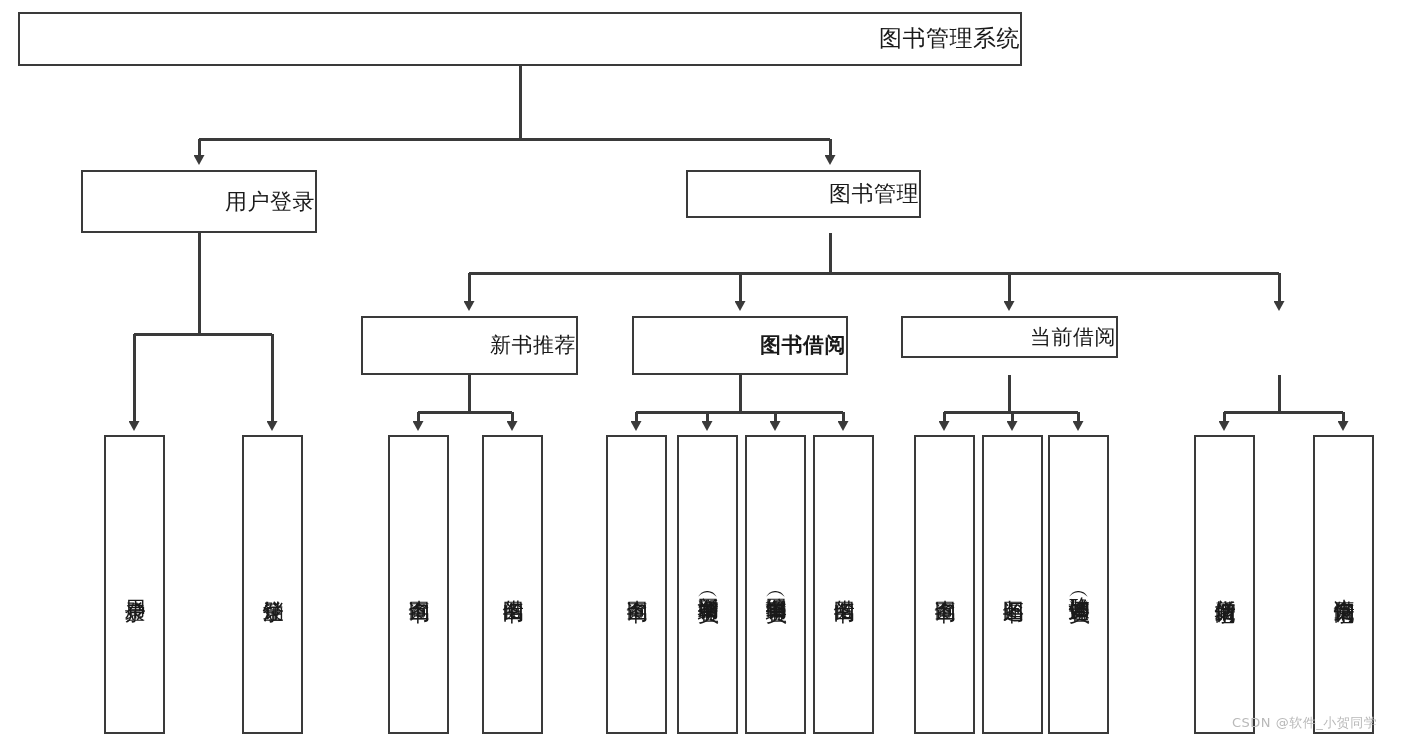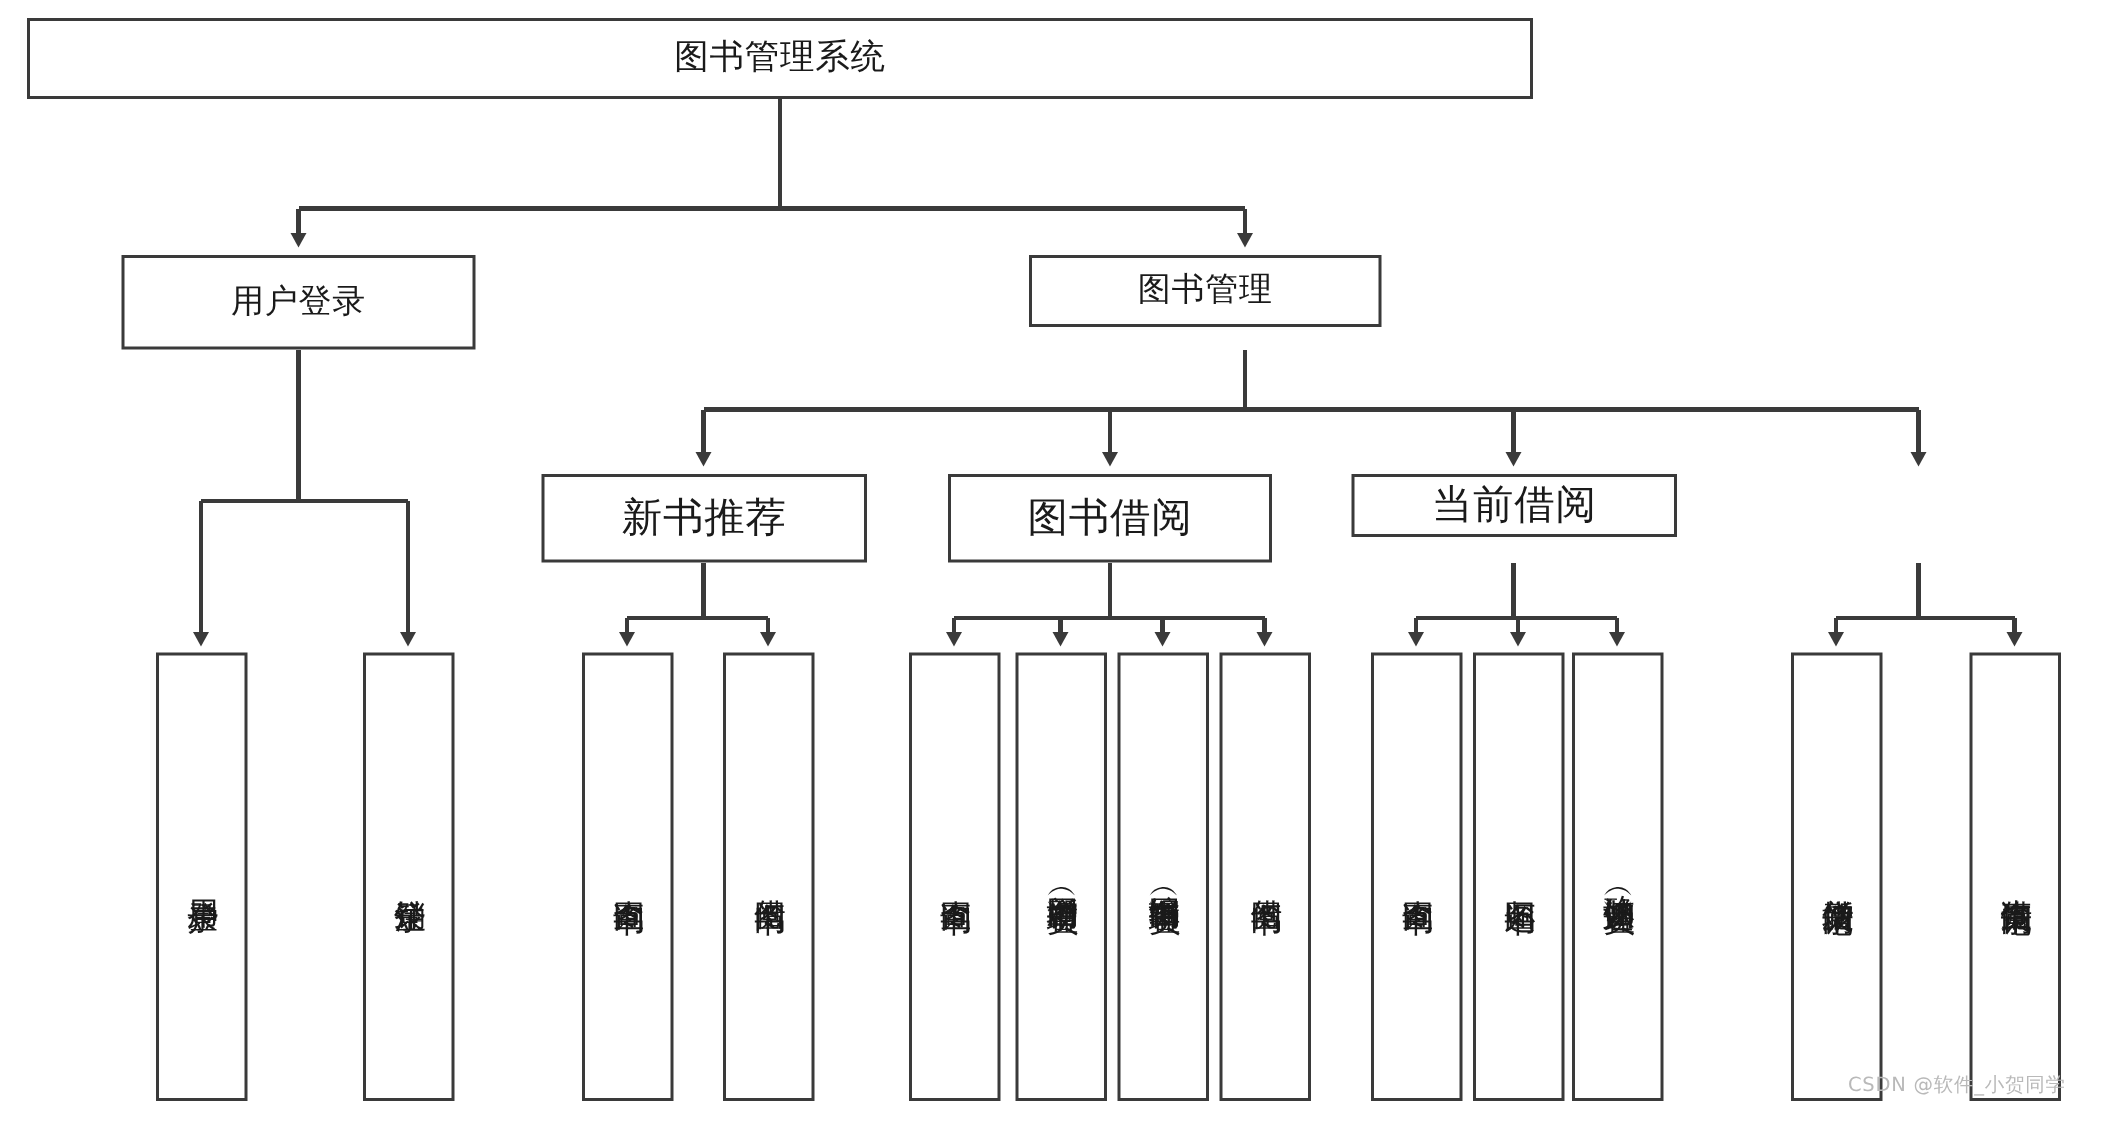--- a/index.html
+++ b/index.html
@@ -24,37 +24,37 @@
     width: 1405px;
     height: 747px;
   }
   .node {
     position: absolute;
     box-sizing: border-box;
     border: 2px solid #3a3a3a;
     background: #ffffff;
     display: flex;
     align-items: center;
-    justify-content: center;
+    justify-content: flex-end;
     color: #1a1a1a;
   }
   .node .node-label {
     display: block;
     text-align: center;
     line-height: 1.18;
     letter-spacing: 0.5px;
   }
   .node-root .node-label {
     font-size: 23px;
   }
   .node-l2 .node-label {
     font-size: 22px;
   }
   .node-l3 .node-label {
-    font-size: 27px;
+    font-size: 21px;
   }
   .node-leaf {
     align-items: center;
     justify-content: center;
   }
   .node-leaf .node-label {
     writing-mode: vertical-rl;
     text-orientation: upright;
     font-size: 21px;
     line-height: 1.22;
@@ -133,21 +133,21 @@
   <div class="node node-l2" style="left: 81px; top: 170px; width: 236px; height: 63px;">
     <span class="node-label">用户登录</span>
   </div>
   <div class="node node-l2" style="left: 670px; top: 170px; width: 235px; height: 48px; margin-left: 16px;">
     <span class="node-label">图书管理</span>
   </div>
 
   <div class="node node-l3" style="left: 361px; top: 316px; width: 217px; height: 59px;">
     <span class="node-label">新书推荐</span>
   </div>
-  <div class="node node-l3" style="left: 632px; top: 316px; width: 216px; height: 59px;">
+  <div class="node node-l3" style="left: 632px; top: 316px; width: 216px; height: 59px; font-weight: bold;">
     <span class="node-label">图书借阅</span>
   </div>
   <div class="node node-l3" style="left: 901px; top: 316px; width: 217px; height: 42px;">
     <span class="node-label">当前借阅</span>
   </div>
 
   <div class="node node-leaf" style="left: 104px; top: 435px; width: 61px; height: 299px;">
     <span class="node-label">用户登录</span>
   </div>
   <div class="node node-leaf" style="left: 242px; top: 435px; width: 61px; height: 299px;">

